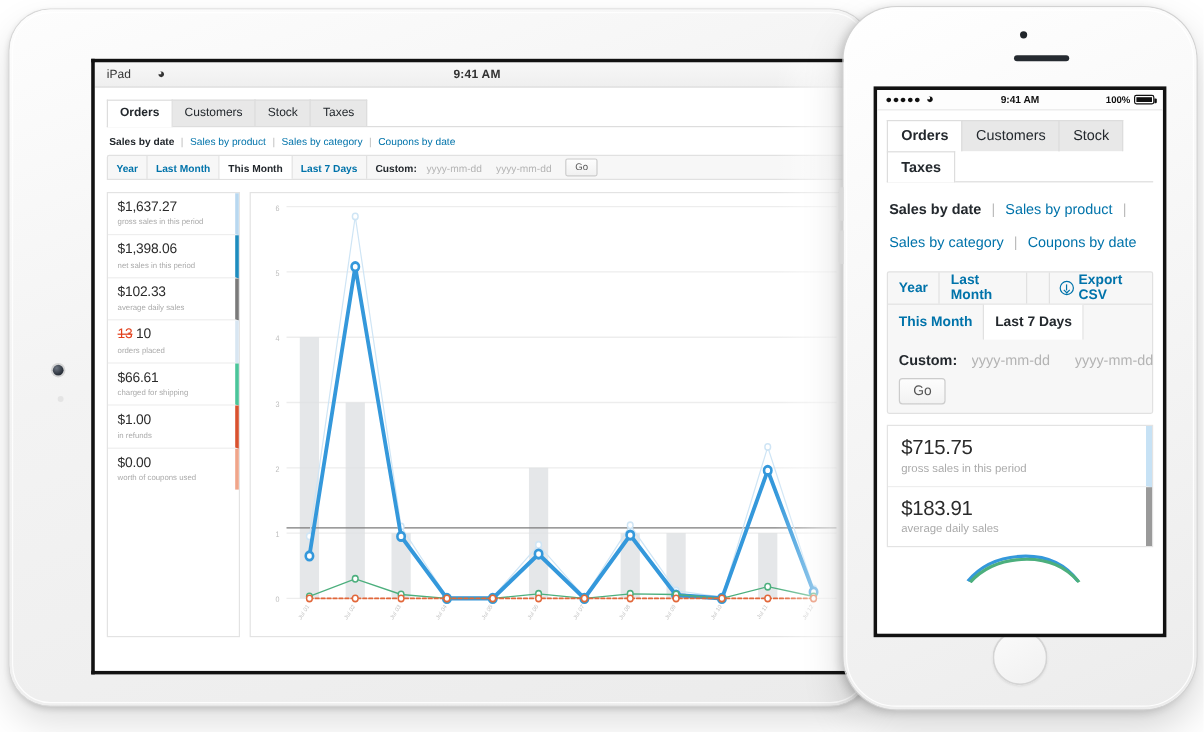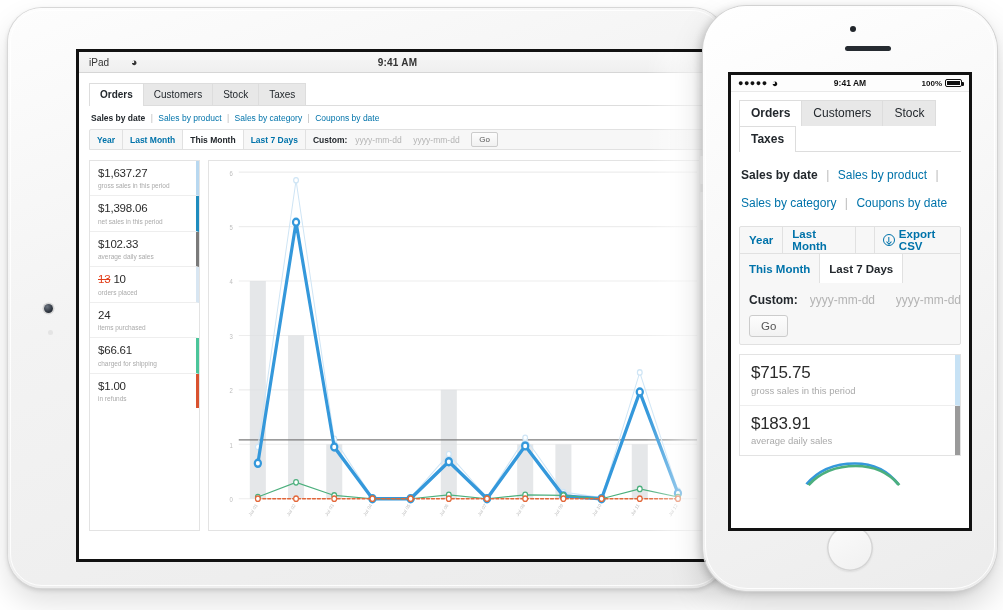--- a/index.html
+++ b/index.html
@@ -413,31 +413,31 @@
               <div class="lbl">net sales in this period</div>
             </div>
             <div class="stat" style="border-right-color:#7a7a7a">
               <div class="val">$102.33</div>
               <div class="lbl">average daily sales</div>
             </div>
             <div class="stat" style="border-right-color:#d8e6f2">
               <div class="val"><span class="strike">13</span> <span>10</span></div>
               <div class="lbl">orders placed</div>
             </div>
-            <div class="stat" style="border-right-color:#ffffff">
-              <div class="val">24</div>
-              <div class="lbl">items purchased</div>
-            </div>
             <div class="stat" style="border-right-color:#4bc59a">
               <div class="val">$66.61</div>
               <div class="lbl">charged for shipping</div>
             </div>
             <div class="stat" style="border-right-color:#d9522f">
               <div class="val">$1.00</div>
               <div class="lbl">in refunds</div>
+            </div>
+            <div class="stat" style="border-right-color:#f0a58a">
+              <div class="val">$0.00</div>
+              <div class="lbl">worth of coupons used</div>
             </div>
           </div>
 
           <div class="chart-panel">
             <svg class="chart-svg" id="ipad-chart" viewBox="0 0 500 330" preserveAspectRatio="none">
                 <line x1="30" y1="302" x2="492" y2="302" stroke="#ededed" stroke-width="1"></line>
                 <text x="24" y="305" text-anchor="end" font-size="6" fill="#bdbdbd" font-family="&quot;Liberation Sans&quot;, sans-serif">0</text>
                 <line x1="30" y1="253.33333333333334" x2="492" y2="253.33333333333334" stroke="#ededed" stroke-width="1"></line>
                 <text x="24" y="256.33333333333337" text-anchor="end" font-size="6" fill="#bdbdbd" font-family="&quot;Liberation Sans&quot;, sans-serif">1</text>
                 <line x1="30" y1="204.66666666666669" x2="492" y2="204.66666666666669" stroke="#ededed" stroke-width="1"></line>

